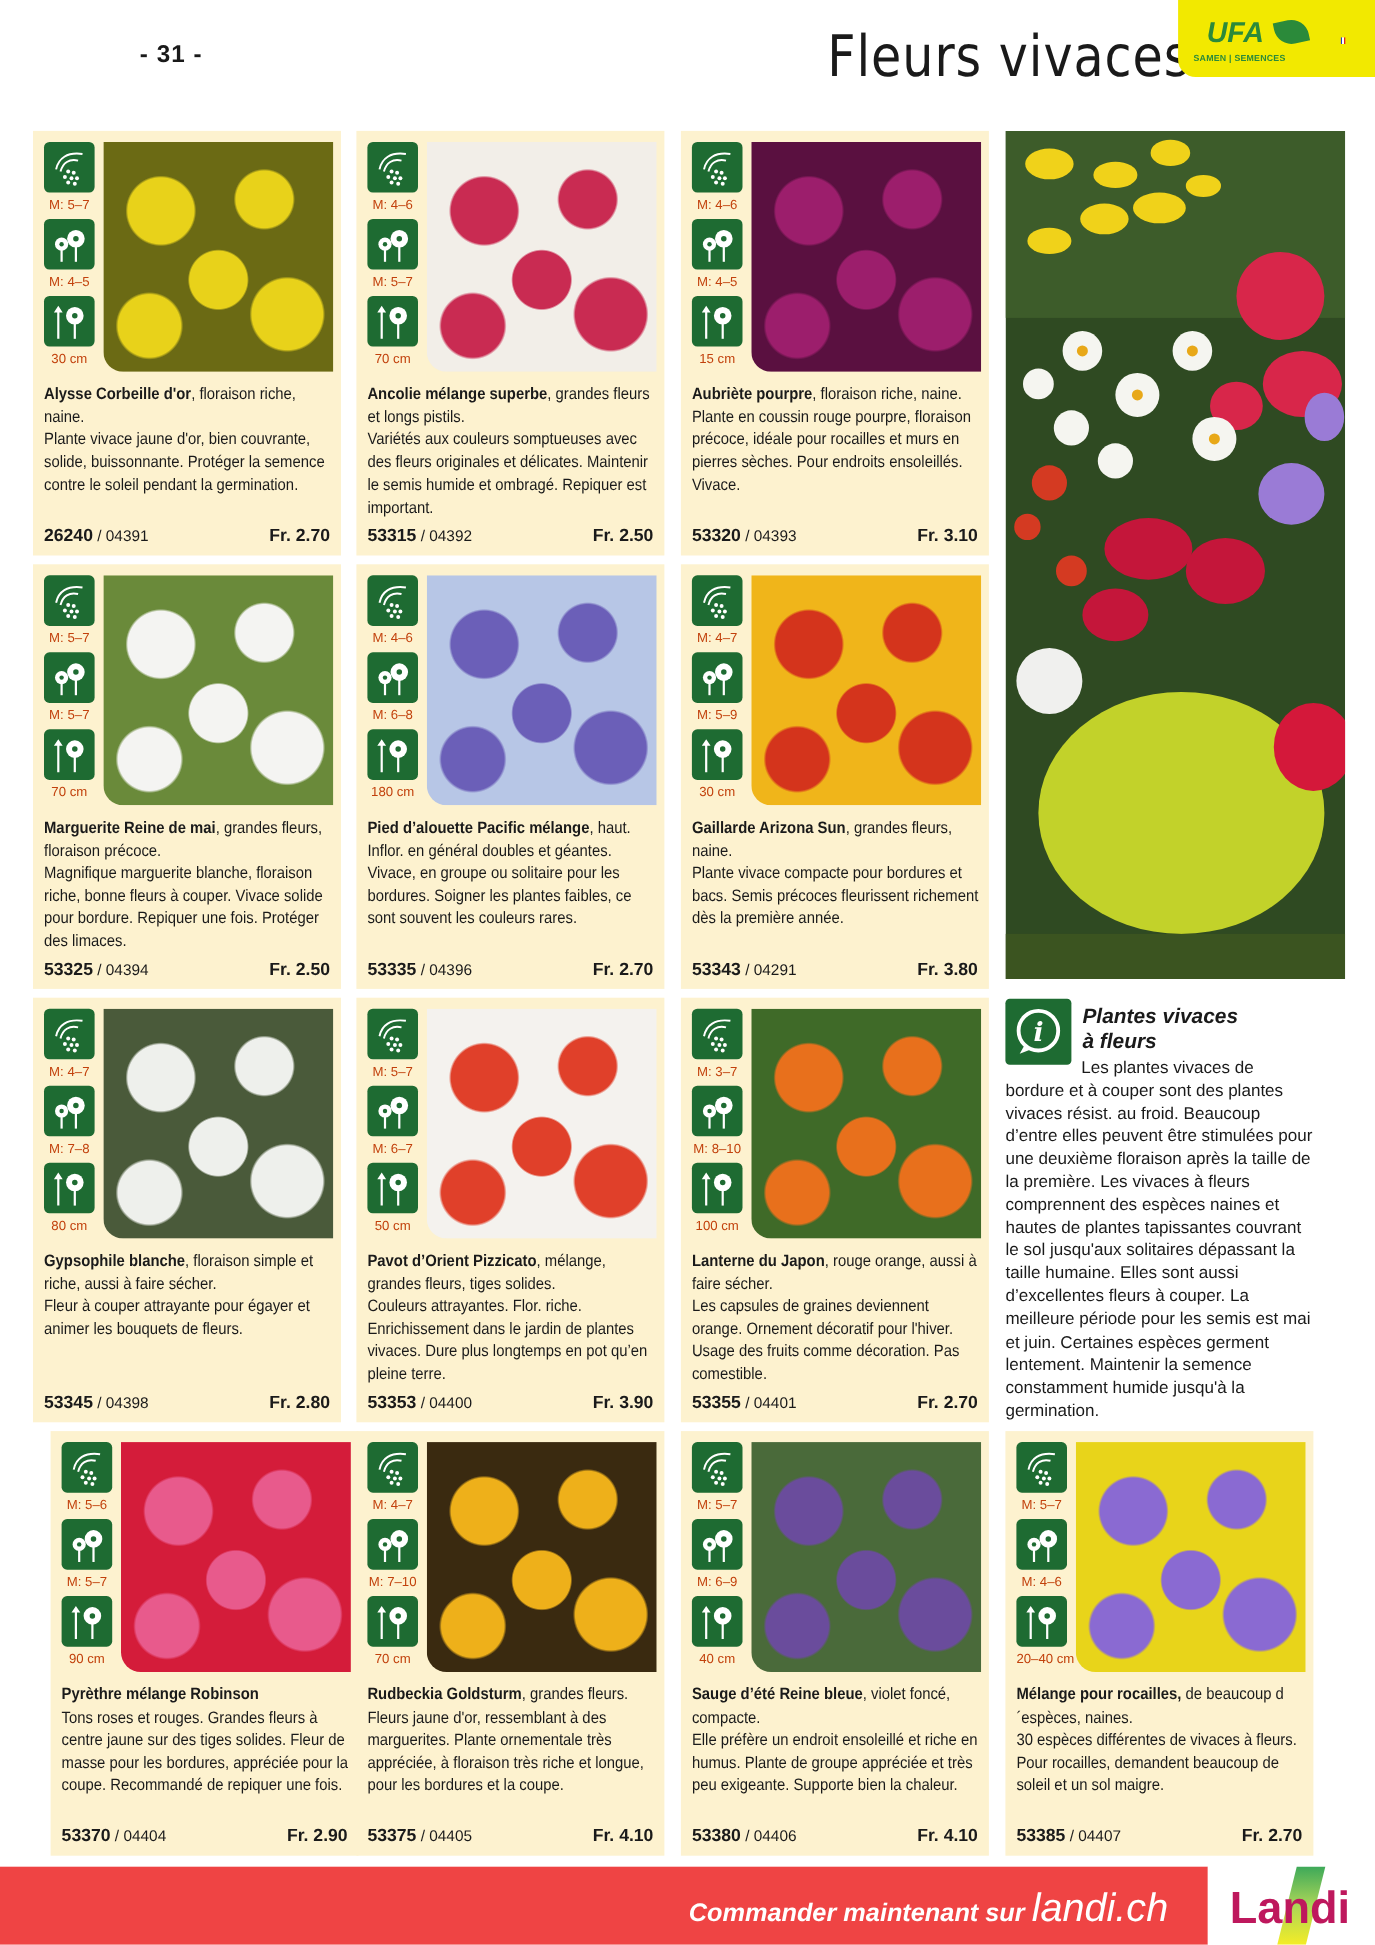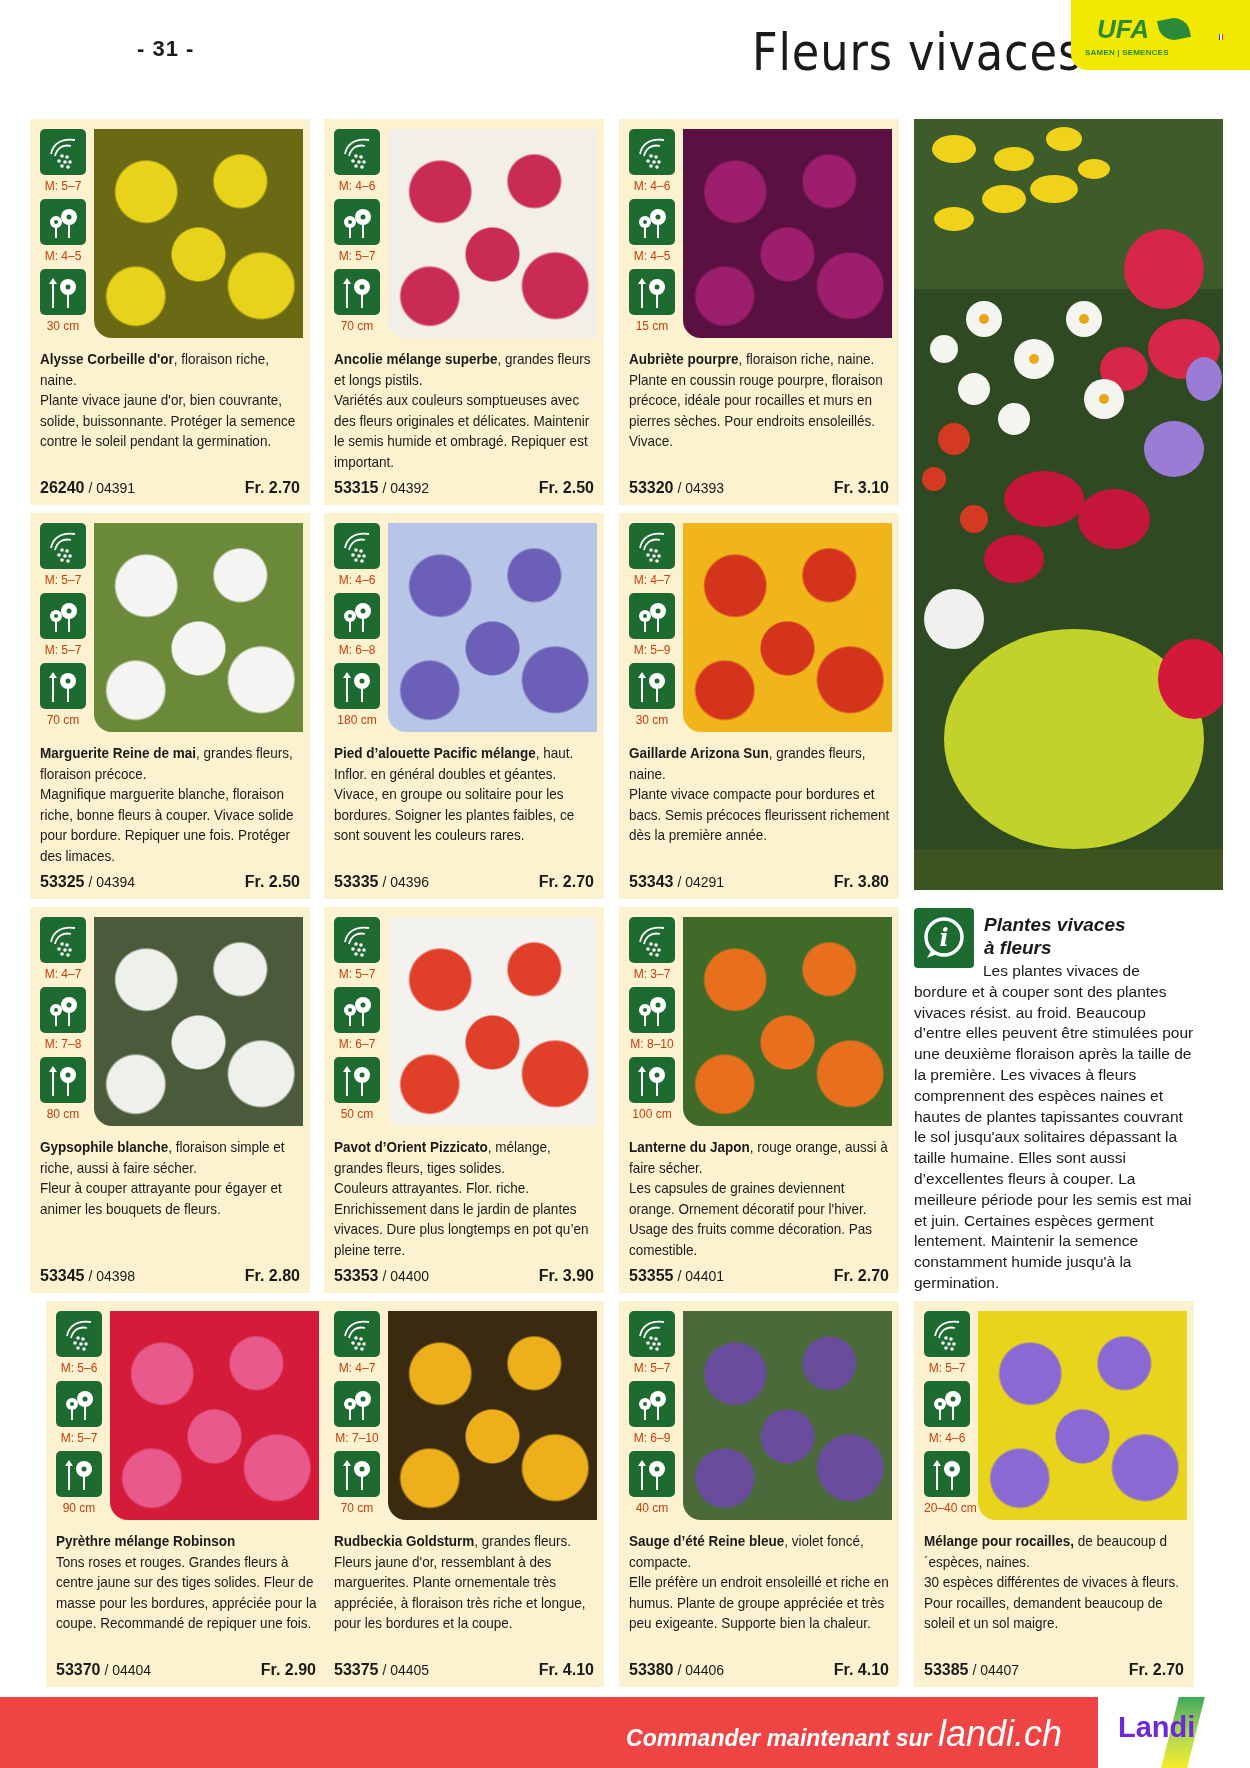--- a/index.html
+++ b/index.html
@@ -1,19 +1,19 @@
 <!DOCTYPE html>
 <html><head>
 <meta charset="utf-8">
 <style>
   * { box-sizing: border-box; margin: 0; padding: 0; }
   html, body { width: 1250px; height: 1768px; background: #ffffff; overflow: hidden; }
   body { position: relative; font-family: "Liberation Sans", sans-serif; color: #1a1a1a; }
 
-  .page-number { position: absolute; left: 137px; top: 36px; font-size: 22px; font-weight: bold; letter-spacing: 1px; }
+  .page-number { position: absolute; left: 127px; top: 36px; font-size: 22px; font-weight: bold; letter-spacing: 1px; }
   .page-title { position: absolute; left: 752px; top: 22px; font-size: 52px; font-family: "DejaVu Sans", sans-serif; font-weight: normal; letter-spacing: 1px; transform: scaleX(0.86); transform-origin: left; }
   .brand-badge { position: absolute; left: 1071px; top: 0; width: 179px; height: 70px; background: #f2e900; border-bottom-left-radius: 16px; }
   .brand-badge .ufa { position: absolute; left: 26px; top: 14px; font-size: 26px; font-weight: bold; font-style: italic; color: #2b8a3a; }
   .brand-badge .leaf { position: absolute; left: 88px; top: 18px; width: 30px; height: 22px; background: #2b8a3a; border-radius: 0 16px 0 16px; transform: rotate(-12deg); }
   .brand-badge .sub { position: absolute; left: 14px; top: 48px; font-size: 8px; font-weight: bold; color: #2b8a3a; letter-spacing: 0.2px; }
   .brand-badge .flag { position: absolute; left: 148px; top: 34px; width: 4px; height: 6px; background: linear-gradient(90deg, #2040c0 33%, #fff 33%, #fff 66%, #e02020 66%); }
 
   .card { position: absolute; width: 280px; height: 386px; background: #fdf2cf; }
   .card .icons { position: absolute; left: 10px; top: 10px; width: 46px; }
   .icon-box { width: 46px; height: 46px; background: #1e6b32; border-radius: 5px; display: flex; align-items: center; justify-content: center; }
@@ -32,21 +32,21 @@
   .info-box { position: absolute; left: 914px; top: 905px; width: 300px; height: 370px; }
   .info-icon { position: absolute; left: 0; top: 3px; width: 60px; height: 60px; background: #1e6b32; border-radius: 4px 4px 4px 4px; display: flex; align-items: center; justify-content: center; }
   .info-title { position: absolute; left: 70px; top: 8px; font-size: 19px; font-weight: bold; font-style: italic; line-height: 23px; }
   .info-body { position: absolute; left: 0; top: 56px; width: 280px; font-size: 15.5px; line-height: 20.8px; text-indent: 69px; }
 
   .footer-bar { position: absolute; left: 0; top: 1697px; width: 1098px; height: 71px; background: #ef4444; }
   .footer-bar .cta { position: absolute; right: 36px; top: 16px; color: #fff; font-style: italic; font-weight: bold; font-size: 23px; }
   .footer-bar .cta .domain { font-size: 36px; font-weight: normal; }
   .landi-logo { position: absolute; left: 1098px; top: 1697px; width: 152px; height: 71px; background: #fff; }
   .landi-logo .stripe { position: absolute; left: 72px; top: 0; width: 26px; height: 71px; background: linear-gradient(180deg, #1c9a3c 0%, #9ccf3a 50%, #f2e900 100%); transform: skewX(-14deg); opacity: 0.85; }
-  .landi-logo .word { position: absolute; left: 20px; top: 14px; font-size: 29px; font-weight: bold; color: #6d28d9; }
+  .landi-logo .word { position: absolute; left: 20px; top: 14px; font-size: 41px; font-weight: bold; color: #be185d; }
 </style>
 </head>
 <body>
 
 <div class="page-number">- 31 -</div>
 <div class="page-title">Fleurs vivaces</div>
 <div class="brand-badge">
   <span class="ufa">UFA</span>
   <span class="leaf"></span>
   <span class="sub">SAMEN | SEMENCES</span>

